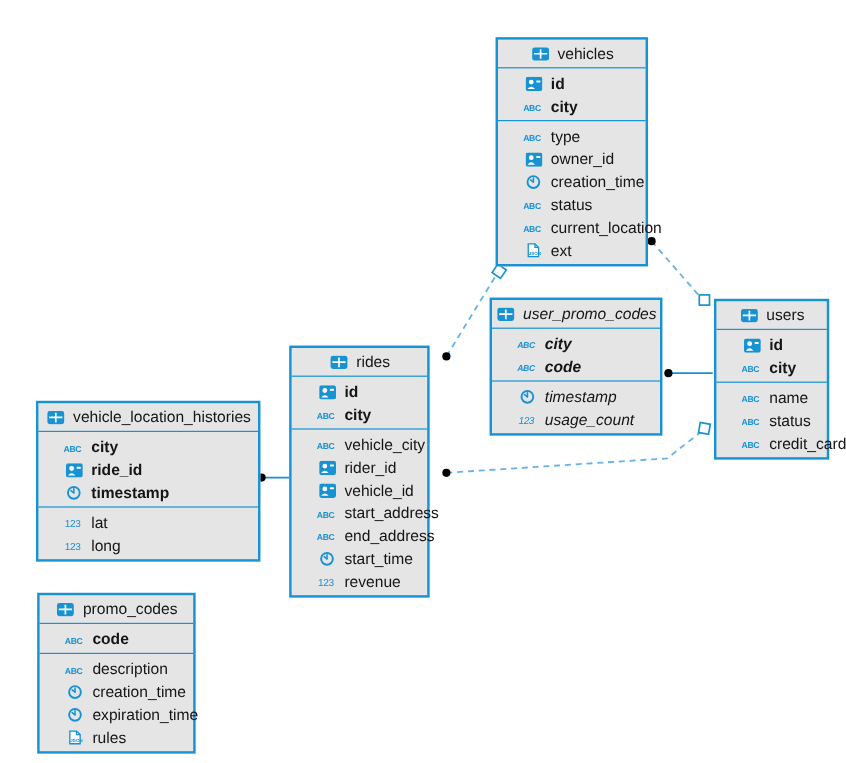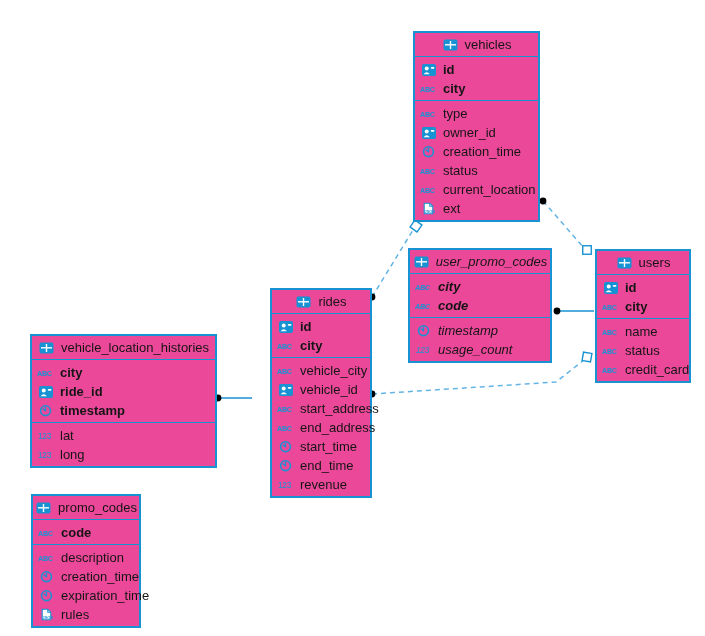--- a/index.html
+++ b/index.html
@@ -3,29 +3,29 @@
 <meta charset="utf-8">
 <style>
   :root { --blue:#1792d3; --dash:#63b4e5; --ink:#151515; }
   html,body { margin:0; padding:0; background:#fff; }
   .canvas {
     position:relative; width:705px; height:636px; background:#ffffff;
     font-family:"Liberation Sans", sans-serif; overflow:hidden;
   }
   .wires { position:absolute; left:0; top:0; width:705px; height:636px; }
   .tbl {
-    position:absolute; background:#ec4899; border:2px solid var(--blue);
+    position:absolute; background:#e5e5e5; border:2px solid var(--blue);
     box-sizing:border-box; z-index:2;
   }
   .tbl-header {
     display:flex; align-items:center; justify-content:center; gap:6px;
     height:23px; border-bottom:1px solid var(--blue);
     font-size:13px; color:var(--ink); white-space:nowrap;
   }
-  .sec { padding:3px 0 2px 0; }
+  .sec { padding:3px 0 2px 16px; }
   .sec.fields { border-top:1px solid var(--blue); }
   .row {
     display:flex; align-items:center; gap:6px; height:19px;
     padding:0 4px 0 5px; font-size:13px; color:var(--ink); white-space:nowrap;
   }
   .row.pk { font-weight:bold; }
   .ficon { width:17px; min-width:17px; display:flex; align-items:center; justify-content:center; }
 </style>
 </head>
 <body>
@@ -239,21 +239,21 @@
           <div class="row">
             <span class="ficon">
               <svg width="17" height="10" viewBox="0 0 17 10">
                 <text x="0" y="8.4" font-family="Liberation Sans,sans-serif" font-size="7.2" font-weight="bold" fill="#1792d3" letter-spacing="-0.3">ABC</text>
               </svg>
             </span>
             <span>credit_card</span>
           </div>
         </div>
       </div>
-      <div class="tbl" style="left: 270px; top: 288px; width: 102px;">
+      <div class="tbl" style="left: 241px; top: 288px; width: 117px;">
         <div class="tbl-header">
           <span class="ficon">
             <svg width="15" height="12" viewBox="0 0 15 12">
               <rect x="0.5" y="0.5" width="14" height="11" rx="2" fill="#1792d3"></rect>
               <line x1="2" y1="5.8" x2="13" y2="5.8" stroke="#fff" stroke-width="1.4"></line>
               <line x1="7.5" y1="2" x2="7.5" y2="10" stroke="#fff" stroke-width="1.4"></line>
             </svg>
           </span>
           <span>rides</span>
         </div>
@@ -289,20 +289,31 @@
           </div>
           <div class="row">
             <span class="ficon">
               <svg width="14" height="12" viewBox="0 0 14 12">
                 <rect x="0" y="0" width="14" height="12" rx="2" fill="#1792d3"></rect>
                 <circle cx="4.7" cy="4.4" r="2" fill="#fff"></circle>
                 <path d="M1.6 10.2 Q4.7 6.4 7.8 10.2 Z" fill="#fff"></path>
                 <rect x="8.8" y="3" width="3.6" height="1.7" rx="0.8" fill="#fff"></rect>
               </svg>
             </span>
+            <span>rider_id</span>
+          </div>
+          <div class="row">
+            <span class="ficon">
+              <svg width="14" height="12" viewBox="0 0 14 12">
+                <rect x="0" y="0" width="14" height="12" rx="2" fill="#1792d3"></rect>
+                <circle cx="4.7" cy="4.4" r="2" fill="#fff"></circle>
+                <path d="M1.6 10.2 Q4.7 6.4 7.8 10.2 Z" fill="#fff"></path>
+                <rect x="8.8" y="3" width="3.6" height="1.7" rx="0.8" fill="#fff"></rect>
+              </svg>
+            </span>
             <span>vehicle_id</span>
           </div>
           <div class="row">
             <span class="ficon">
               <svg width="17" height="10" viewBox="0 0 17 10">
                 <text x="0" y="8.4" font-family="Liberation Sans,sans-serif" font-size="7.2" font-weight="bold" fill="#1792d3" letter-spacing="-0.3">ABC</text>
               </svg>
             </span>
             <span>start_address</span>
           </div>
@@ -316,30 +327,20 @@
           </div>
           <div class="row">
             <span class="ficon">
               <svg width="13" height="13" viewBox="0 0 13 13">
                 <circle cx="6.5" cy="6.7" r="4.9" fill="none" stroke="#1792d3" stroke-width="1.6"></circle>
                 <line x1="6.5" y1="6.7" x2="6.5" y2="3.4" stroke="#1792d3" stroke-width="1.3" stroke-linecap="round"></line>
                 <line x1="6.5" y1="6.7" x2="4.1" y2="4.9" stroke="#1792d3" stroke-width="1.3" stroke-linecap="round"></line>
               </svg>
             </span>
             <span>start_time</span>
-          </div>
-          <div class="row">
-            <span class="ficon">
-              <svg width="13" height="13" viewBox="0 0 13 13">
-                <circle cx="6.5" cy="6.7" r="4.9" fill="none" stroke="#1792d3" stroke-width="1.6"></circle>
-                <line x1="6.5" y1="6.7" x2="6.5" y2="3.4" stroke="#1792d3" stroke-width="1.3" stroke-linecap="round"></line>
-                <line x1="6.5" y1="6.7" x2="4.1" y2="4.9" stroke="#1792d3" stroke-width="1.3" stroke-linecap="round"></line>
-              </svg>
-            </span>
-            <span>end_time</span>
           </div>
           <div class="row">
             <span class="ficon">
               <svg width="15" height="11" viewBox="0 0 15 11">
                 <text x="0" y="9" font-family="Liberation Sans,sans-serif" font-size="8.4" fill="#1792d3" letter-spacing="-0.3">123</text>
               </svg>
             </span>
             <span>revenue</span>
           </div>
         </div>
@@ -398,21 +399,21 @@
           <div class="row">
             <span class="ficon">
               <svg width="15" height="11" viewBox="0 0 15 11">
                 <text x="0" y="9" font-family="Liberation Sans,sans-serif" font-size="8.4" fill="#1792d3" letter-spacing="-0.3">123</text>
               </svg>
             </span>
             <span>long</span>
           </div>
         </div>
       </div>
-      <div class="tbl" style="left: 31px; top: 494px; width: 110px;">
+      <div class="tbl" style="left: 31px; top: 494px; width: 132px;">
         <div class="tbl-header">
           <span class="ficon">
             <svg width="15" height="12" viewBox="0 0 15 12">
               <rect x="0.5" y="0.5" width="14" height="11" rx="2" fill="#1792d3"></rect>
               <line x1="2" y1="5.8" x2="13" y2="5.8" stroke="#fff" stroke-width="1.4"></line>
               <line x1="7.5" y1="2" x2="7.5" y2="10" stroke="#fff" stroke-width="1.4"></line>
             </svg>
           </span>
           <span>promo_codes</span>
         </div>

